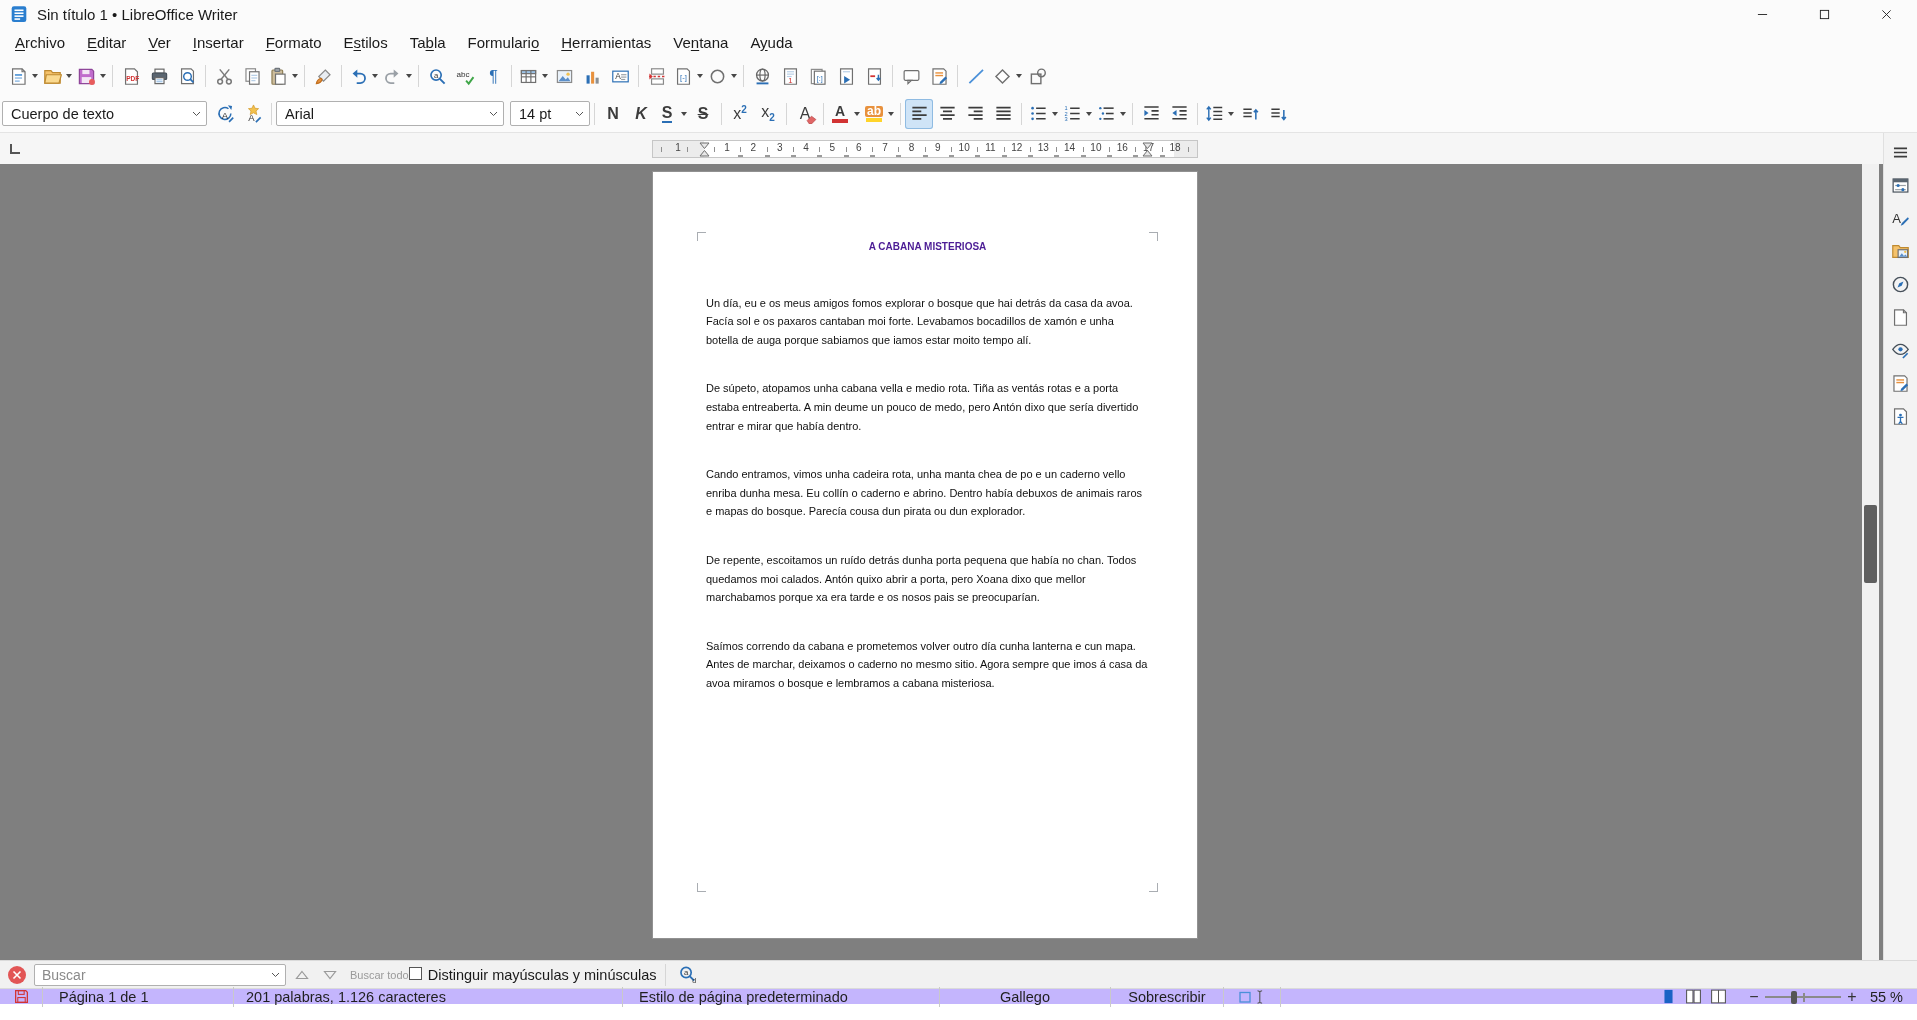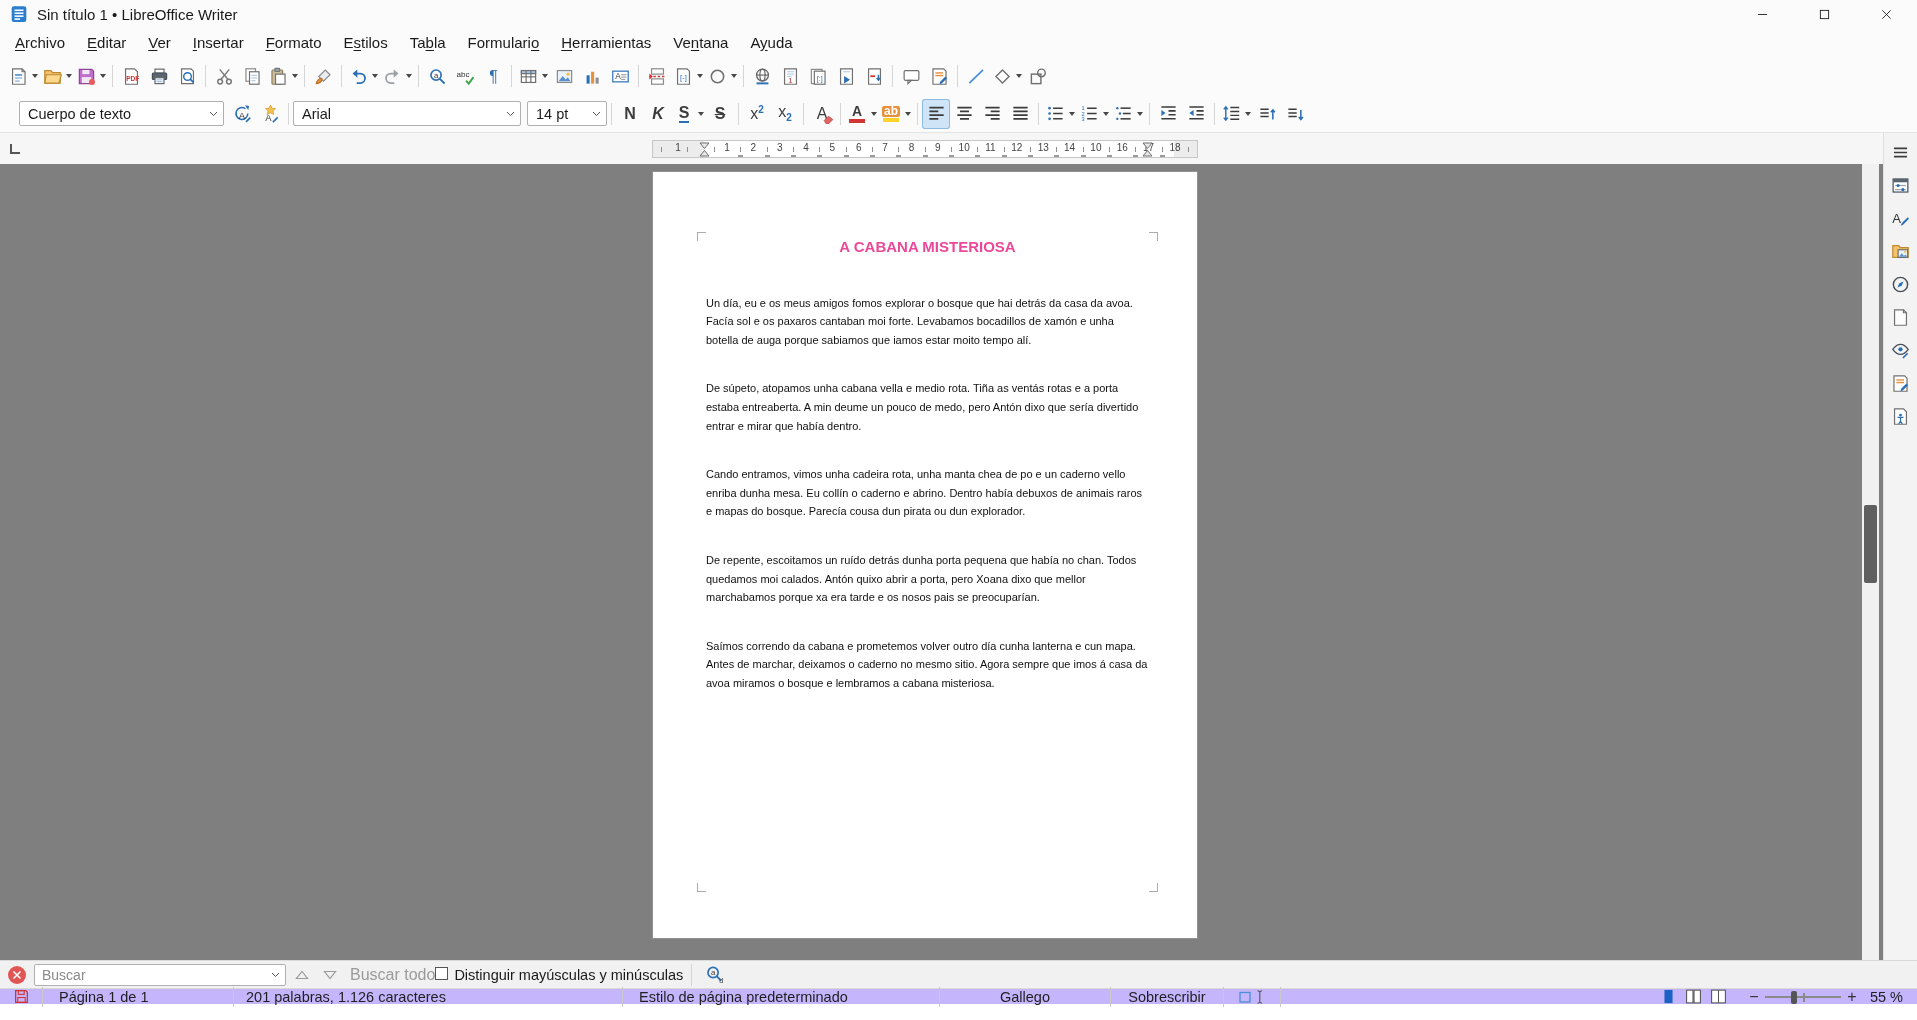--- a/index.html
+++ b/index.html
@@ -15,21 +15,21 @@
   .wbtn { width:62px; height:28px; display:flex; align-items:center; justify-content:center; background:transparent; border:none; }
   .wbtn svg { width:11px; height:11px; }
 
   
   #menubar { top:28px; height:29px; background:#fbfbfb; display:flex; align-items:center; padding-left:4px; }
   .menu-item { font-size:15px; color:#1a1a1a; padding:4px 11px; background:transparent; border:none; font-family:inherit; }
   .menu-item u { text-decoration:underline; text-underline-offset:2px; }
 
   
   #toolbar-main { top:57px; height:38px; background:#fbfbfb; display:flex; align-items:center; padding-left:6px; }
-  #toolbar-fmt  { top:95px; height:38px; background:#fbfbfb; display:flex; align-items:center; padding-left:19px; border-bottom:1px solid #e4e4e4; }
+  #toolbar-fmt  { top:95px; height:38px; background:#fbfbfb; display:flex; align-items:center; padding-left:2px; border-bottom:1px solid #e4e4e4; }
   .tb-btn { display:flex; align-items:center; justify-content:center; height:30px; min-width:28px; padding:0 2px; background:transparent; border:none; border-radius:3px; }
   .tb-btn.active { background:#cfe4f7; box-shadow:0 0 0 1px #8fbbe2 inset; }
   .icon { width:20px; height:20px; display:flex; align-items:center; justify-content:center; }
   .icon svg { width:19px; height:19px; display:block; }
   .dd { width:0; height:0; border-left:3.5px solid transparent; border-right:3.5px solid transparent; border-top:4px solid #474747; margin-left:4px; }
   .tb-sep { width:1px; height:22px; background:#d6d6d6; margin:0 4px; align-self:center; }
   .tg { font-size:16px; font-weight:bold; color:#3c3c3c; line-height:1; }
   .tg-i { font-style:italic; }
   .tg-u { border-bottom:2px solid #2b6fb5; }
   .tg-s { text-decoration:line-through; }
@@ -52,21 +52,21 @@
   #ruler { position:absolute; left:652px; top:7px; width:546px; height:18px; background:#fff; border:1px solid #c6c6c6; }
   .ruler-shade { position:absolute; top:0; bottom:0; background:#ececec; }
   .ruler-num { position:absolute; top:1px; font-size:10px; color:#444; transform:translateX(-50%); }
   .ruler-tick { position:absolute; top:6px; width:1px; height:5px; background:#8f8f8f; }
   .ruler-tab { position:absolute; bottom:0; width:5px; height:2px; background:#9a9a9a; }
   .ruler-marker { position:absolute; top:1px; width:11px; height:15px; }
 
   
   #workarea { top:164px; height:796px; width:1883px; background:#7f7f7f; }
   #page { position:absolute; left:652px; top:7px; width:546px; height:768px; background:#fff; border:1px solid #919191; padding:66px 48px 0 53px; }
-  #page .doc-title { font-size:15px; font-weight:bold; text-align:center; line-height:18.6px; margin-bottom:37px; color:#ec4899; }
+  #page .doc-title { font-size:10px; font-weight:bold; text-align:center; line-height:18.6px; margin-bottom:37px; color:#4c1d95; }
   #page p { font-size:11px; line-height:18.6px; margin-bottom:30px; color:#111; }
   .corner { position:absolute; width:9px; height:9px; }
   .corner.tl { left:44px; top:60px; border-left:1px solid #a9adb2; border-top:1px solid #a9adb2; }
   .corner.tr { right:39px; top:60px; border-right:1px solid #a9adb2; border-top:1px solid #a9adb2; }
   .corner.bl { left:44px; bottom:46px; border-left:1px solid #a9adb2; border-bottom:1px solid #a9adb2; }
   .corner.br { right:39px; bottom:46px; border-right:1px solid #a9adb2; border-bottom:1px solid #a9adb2; }
   #vscroll { position:absolute; left:1862px; top:0; width:17px; height:796px; background:#f1f1f1; }
   #vscroll-thumb { position:absolute; left:2px; top:341px; width:13px; height:78px; background:#5f5f5f; border-radius:2px; }
 
   
@@ -74,21 +74,21 @@
   .sb-icon-btn { width:28px; height:27px; margin-bottom:6px; display:flex; align-items:center; justify-content:center; background:transparent; border:none; border-radius:3px; }
   .sb-icon-btn svg { width:19px; height:19px; }
 
   
   #findbar { top:960px; height:28px; background:#f1f1f1; border-top:1px solid #dadada; display:flex; align-items:center; }
   #find-close { width:20px; height:20px; margin-left:7px; border:none; background:transparent; }
   #find-combo { margin-left:7px; width:252px; height:22px; }
   #find-combo input { border:none; outline:none; flex:1; font-size:14px; padding:0 7px; font-family:inherit; background:transparent; color:#1a1a1a; }
   #find-combo input::placeholder { color:#8a8a8a; }
   .find-arrow { width:24px; height:22px; border:none; background:transparent; display:flex; align-items:center; justify-content:center; margin-left:4px; }
-  .find-label-dim { font-size:16px; color:#9a9a9a; margin-left:8px; }
+  .find-label-dim { font-size:11px; color:#9a9a9a; margin-left:8px; }
   .find-check { display:flex; align-items:flex-start; }
   .find-check .box { width:13px; height:13px; border:1px solid #555; background:#fff; }
   .find-check .lbl { font-size:14.5px; color:#1a1a1a; margin-left:6px; }
   #findbar .tb-sep { margin:0 8px; }
 
   
   #statusbar { top:988px; height:16px; background:#c4b5fd; border-top:1px solid #dadada; display:flex; align-items:center; font-size:14.5px; color:#1f1f1f; }
   .sb-sep { width:1px; height:20px; background:#c9c9c9; }
   .sb-cell { display:flex; align-items:center; height:100%; background:transparent; border:none; font-family:inherit; font-size:14.5px; color:#1f1f1f; }
   #sb-save { width:42px; justify-content:center; }

